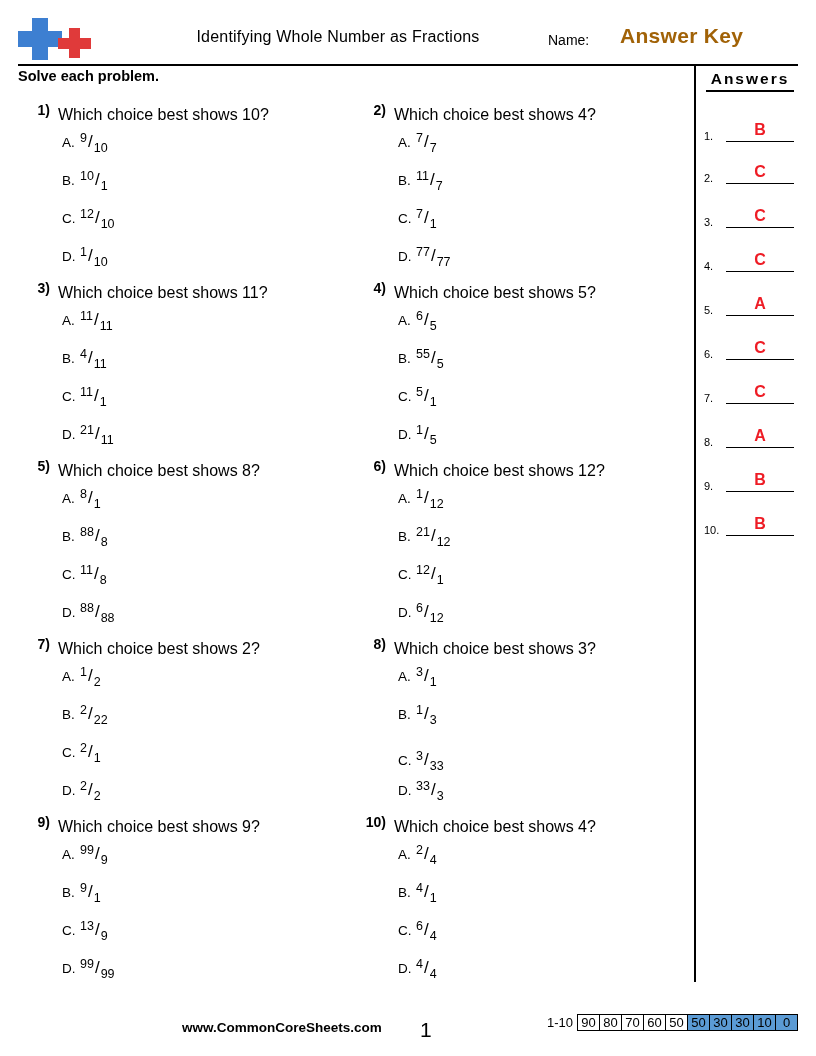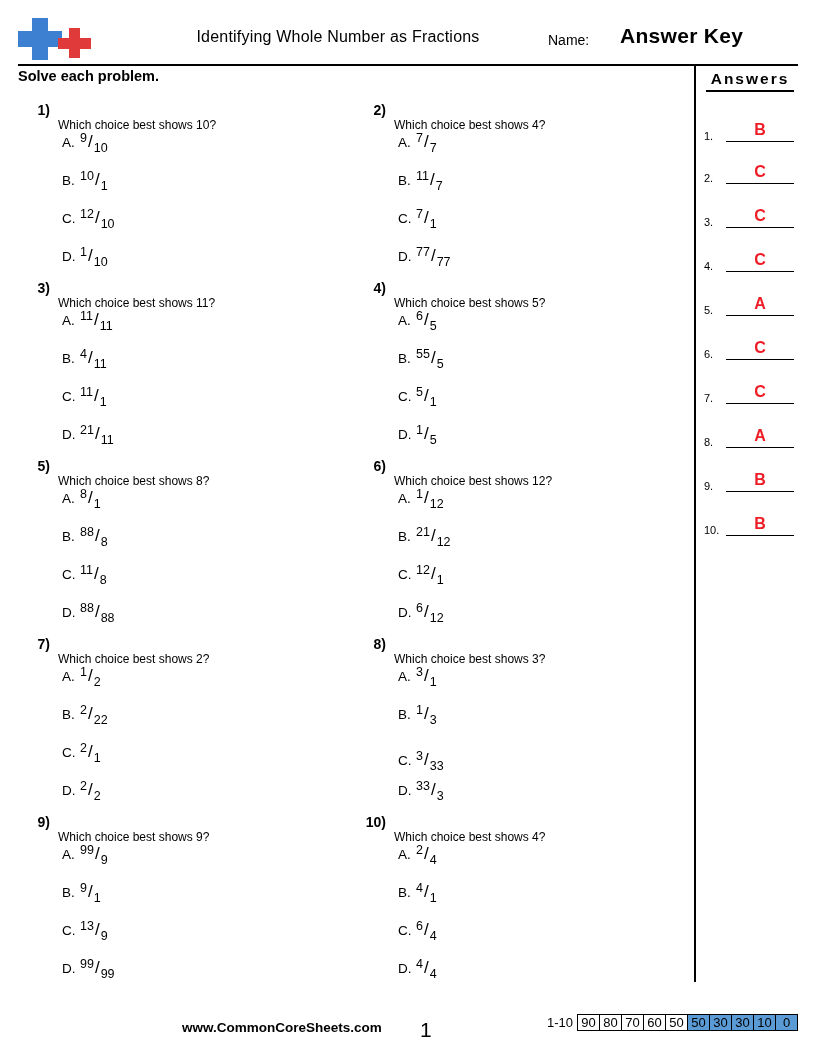--- a/index.html
+++ b/index.html
@@ -81,21 +81,21 @@
     left: 530px;
     top: 14px;
     font-size: 14px;
   }
   .answer-key {
     position: absolute;
     left: 602px;
     top: 6px;
     font-size: 21px;
     font-weight: bold;
-    color: #000000;
+    color: #a16207;
     letter-spacing: 0.3px;
   }
 
   .rule-top {
     position: absolute;
     left: 18px;
     right: 18px;
     top: 64px;
     height: 2px;
     background: #000000;
@@ -171,22 +171,22 @@
     left: 0;
     top: 0;
     width: 28px;
     text-align: right;
     font-size: 14px;
     font-weight: bold;
   }
   .p-text {
     position: absolute;
     left: 36px;
-    top: 16px;
-    font-size: 12px;
+    top: 4px;
+    font-size: 16px;
     text-align: center;
   }
   .choice {
     position: absolute;
     left: 40px;
     font-size: 13.5px;
     white-space: nowrap;
   }
   .choice .letter {
     display: inline-block;

